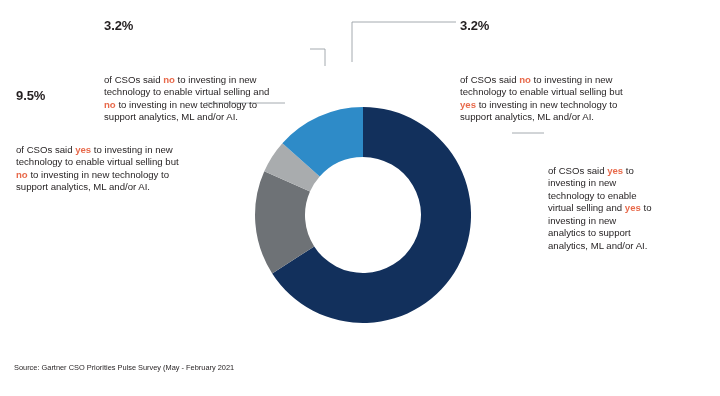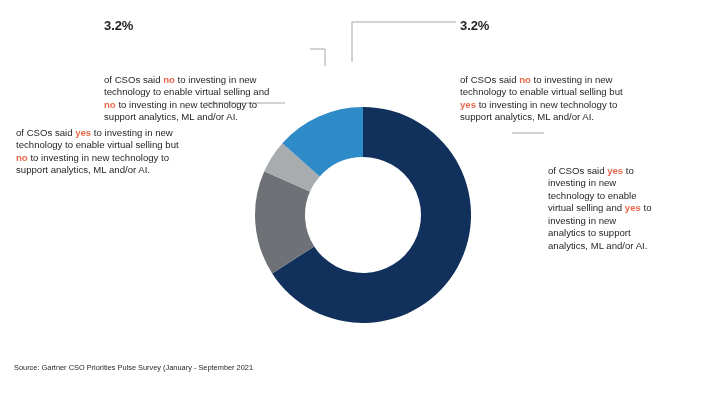--- a/index.html
+++ b/index.html
@@ -137,30 +137,31 @@
       </g>
     </svg>
   </div>
 
   <div class="callout" id="callout-no-no">
     <span class="pct">3.2%</span>
     <span class="body"><span>of CSOs said </span><span class="kw">no</span><span> to investing in new</span><br><span>technology to enable virtual selling and</span><br><span class="kw">no</span><span> to investing in new technology to</span><br><span>support analytics, ML and/or AI.</span></span>
   </div>
 
   <div class="callout" id="callout-yes-no">
+    <span class="pct">9.5%</span>
     <span class="body"><span>of CSOs said </span><span class="kw">yes</span><span> to investing in new</span><br><span>technology to enable virtual selling but</span><br><span class="kw">no</span><span> to investing in new technology to</span><br><span>support analytics, ML and/or AI.</span></span>
   </div>
 
   <div class="callout" id="callout-no-yes">
     <span class="pct">3.2%</span>
     <span class="body"><span>of CSOs said </span><span class="kw">no</span><span> to investing in new</span><br><span>technology to enable virtual selling but</span><br><span class="kw">yes</span><span> to investing in new technology to</span><br><span>support analytics, ML and/or AI.</span></span>
   </div>
 
   <div class="callout" id="callout-yes-yes">
     <span class="body"><span>of CSOs said </span><span class="kw">yes</span><span> to</span><br><span>investing in new</span><br><span>technology to enable</span><br><span>virtual selling and </span><span class="kw">yes</span><span> to</span><br><span>investing in new</span><br><span>analytics to support</span><br><span>analytics, ML and/or AI.</span></span>
   </div>
 
   <div id="footer">
-    <span>Source: Gartner CSO Priorities Pulse Survey (January - September 2021</span>
+    <span>Source: Gartner CSO Priorities Pulse Survey (May - February 2021</span>
   </div>
 
 
 </div>
 
 </body></html>

